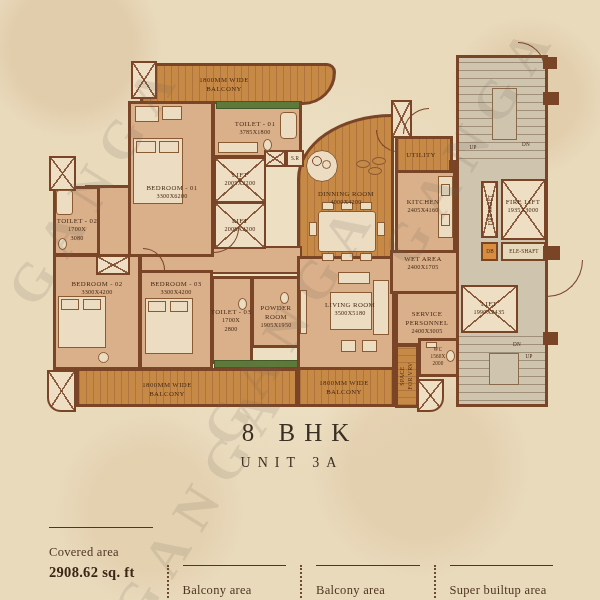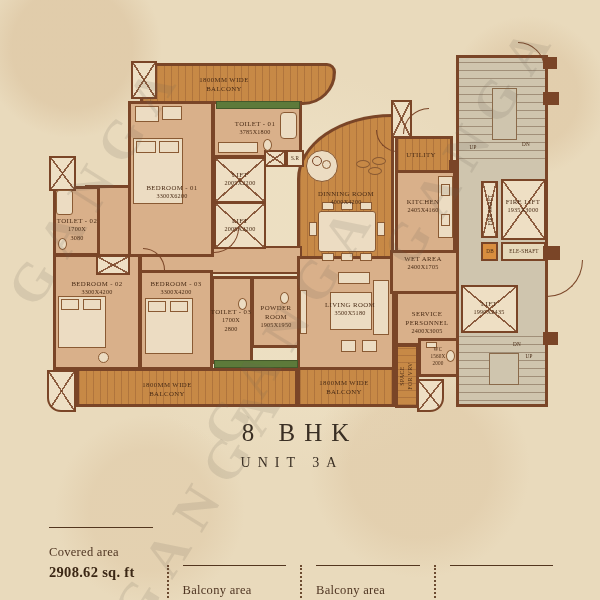--- a/index.html
+++ b/index.html
@@ -299,15 +299,16 @@
       <div class="slabel">Balcony area</div>
     </div>
   </div>
   <div class="stat">
     <div class="inner">
       <div class="slabel">Balcony area</div>
     </div>
   </div>
   <div class="stat">
     <div class="inner">
+      <div class="slabel">Super builtup area</div>
     </div>
   </div>
 </div>
 
 </body></html>

